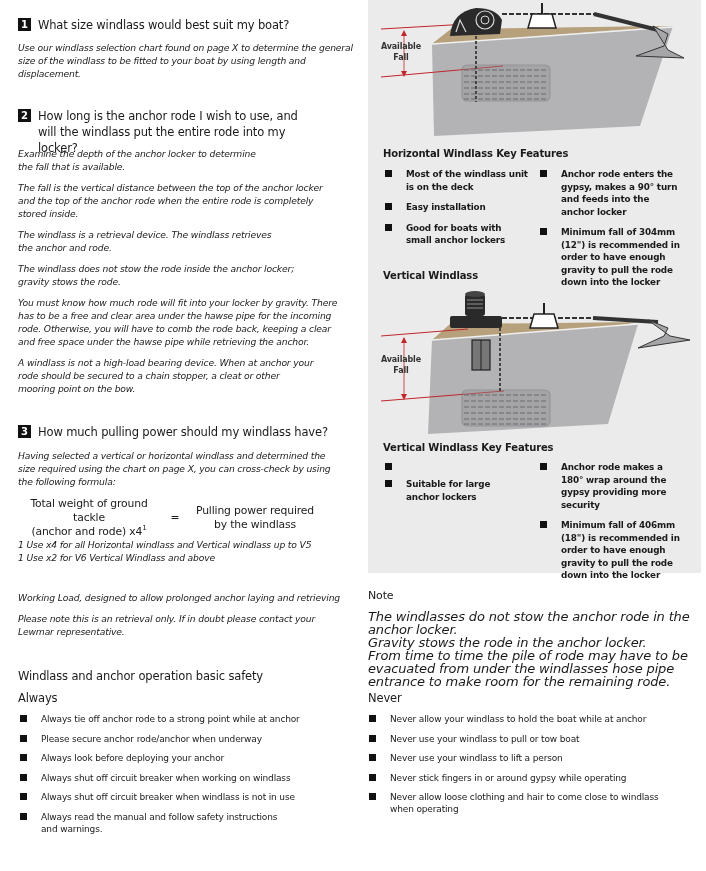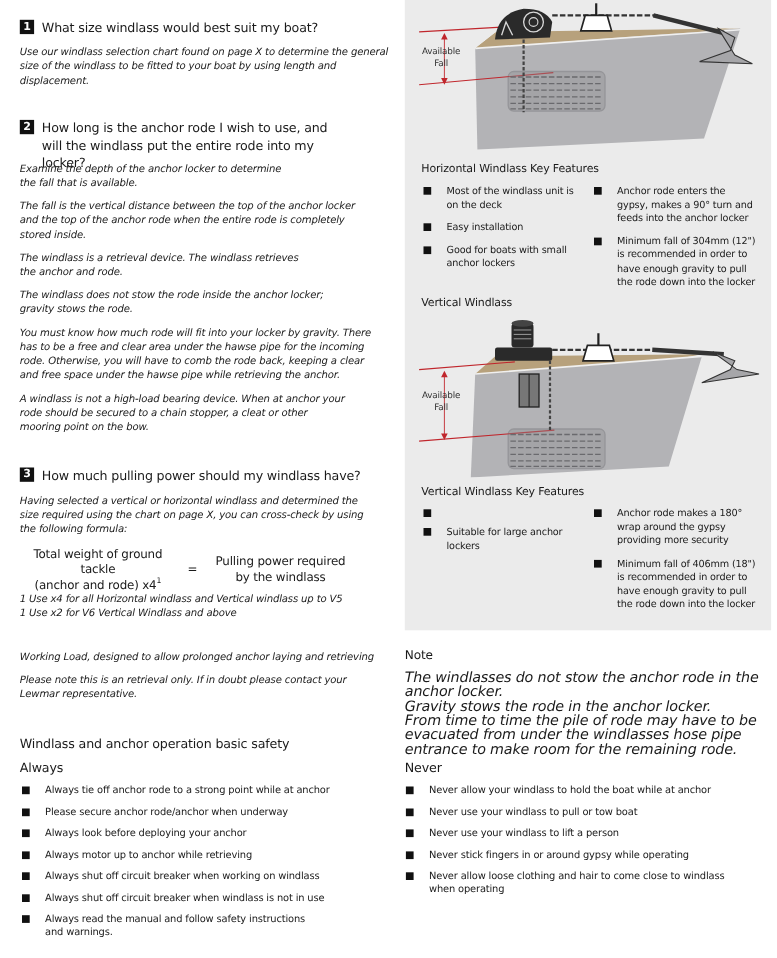--- a/index.html
+++ b/index.html
@@ -19,21 +19,21 @@
   .formula .eq { width: 30px; text-align: center; }
   sup { font-size: 7px; vertical-align: super; line-height: 0; }
 
   .section-title { font-size: 11.5px; line-height: 16px; }
   .sub-title { font-size: 11.5px; line-height: 16px; }
   .bullets { list-style: none; }
   .bullets li { display: flex; align-items: flex-start; margin-bottom: 7.5px; font-size: 9px; line-height: 12px; }
   .bullets li .sq { width: 7px; height: 7px; background: #111; flex: none; margin-top: 2px; margin-right: 14px; }
 
   
-  .panel { position: absolute; left: 368px; top: 0; width: 333px; height: 573px; background: #ebebeb; }
+  .panel { position: absolute; left: 368px; top: 0; width: 333px; height: 573px; background: #ebebeb; font-weight: bold; }
   .feat-title { font-size: 10px; line-height: 16px; color: #1a1a1a; }
   .feat-cols { display: flex; }
   .feat-col { list-style: none; }
   .feat-col li { display: flex; align-items: flex-start; font-size: 8.8px; line-height: 12.5px; margin-bottom: 8px; }
   .feat-col li .sq { width: 7px; height: 7px; background: #111; flex: none; margin-top: 2px; margin-right: 14px; }
 
   .note-title { font-size: 11px; line-height: 15px; }
   .note-body { font-size: 13px; line-height: 13px; width: 335px; }
 
   svg text { font-family: "DejaVu Sans", sans-serif; }
@@ -230,24 +230,20 @@
   <li>
       <span class="sq"></span>
       <span>Please secure anchor rode/anchor when underway</span>
     </li>
   <li>
       <span class="sq"></span>
       <span>Always look before deploying your anchor</span>
     </li>
   <li>
       <span class="sq"></span>
-      <span>Always motor up to anchor while retrieving</span>
-    </li>
-  <li>
-      <span class="sq"></span>
       <span>Always shut off circuit breaker when working on windlass</span>
     </li>
   <li>
       <span class="sq"></span>
       <span>Always shut off circuit breaker when windlass is not in use</span>
     </li>
   <li>
       <span class="sq"></span>
       <span style="width:240px">Always read the manual and follow safety instructions and warnings.</span>
     </li>

